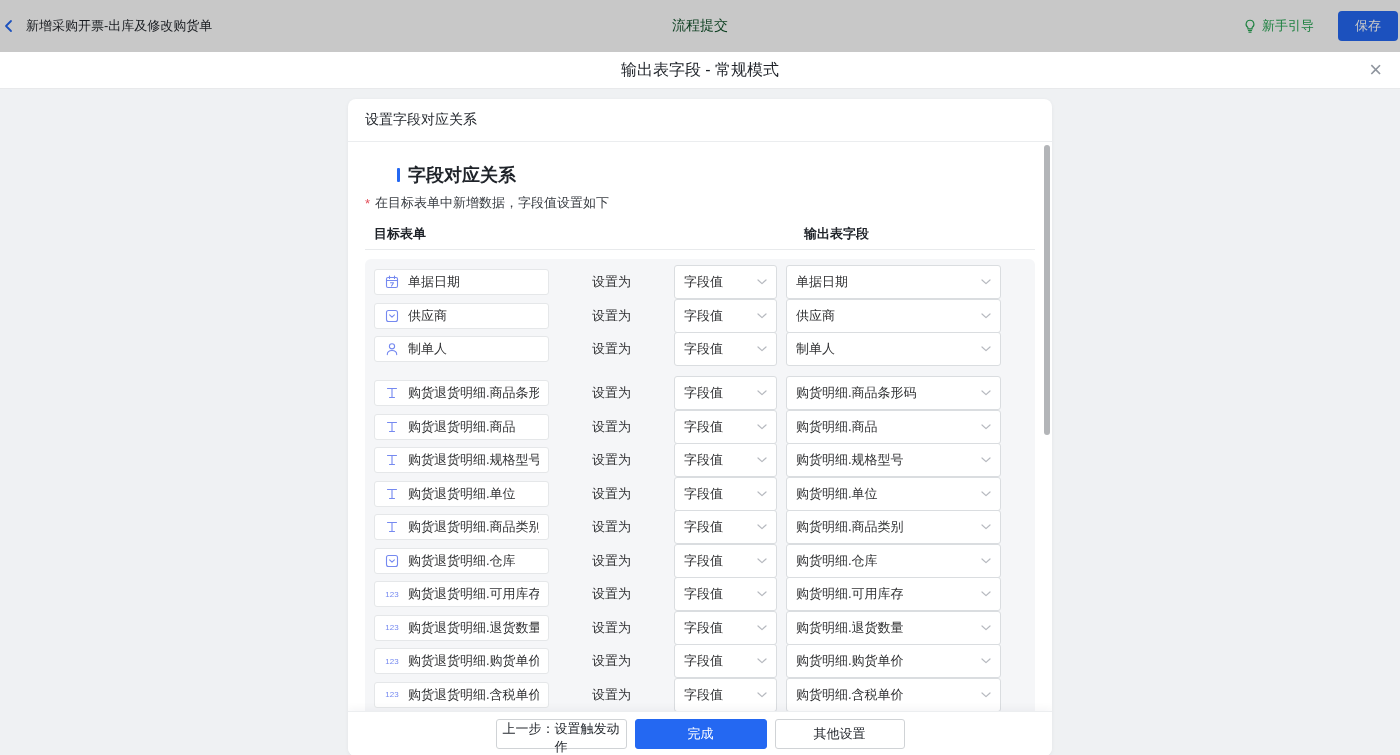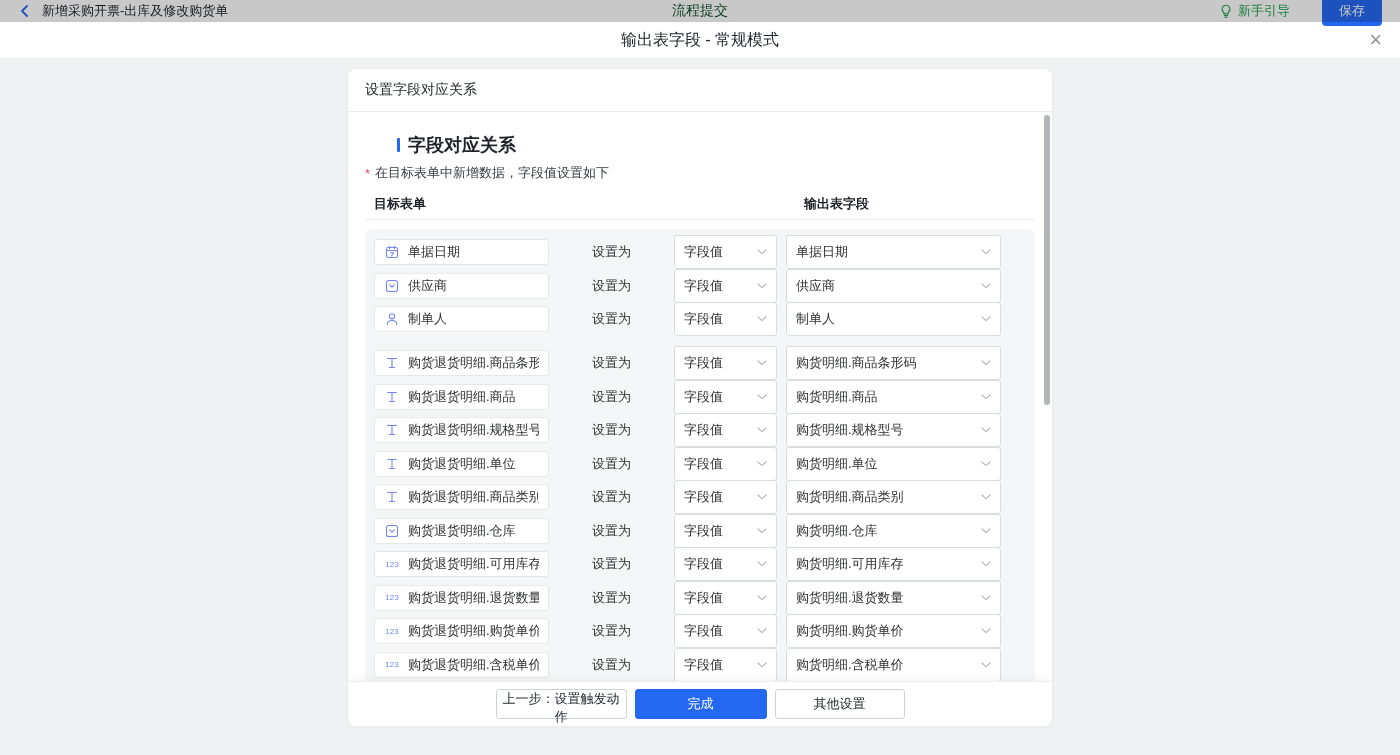--- a/index.html
+++ b/index.html
@@ -2,26 +2,26 @@
 <html><head>
 <meta charset="utf-8">
 <style>
   * { margin:0; padding:0; box-sizing:border-box; }
   html,body { width:1400px; height:755px; overflow:hidden; }
   body { font-family:"Liberation Sans","DejaVu Sans",sans-serif; background:#eff1f3; color:#1f2329; }
 
   .viewport { position:relative; width:1400px; height:755px; }
 
   
-  .topbar { position:relative; height:22px; background:#ffffff; display:flex; align-items:center; padding:0 18px; }
+  .topbar { position:relative; height:52px; background:#ffffff; display:flex; align-items:center; padding:0 2px; }
   .topbar-left { display:flex; align-items:center; gap:10px; }
   .back-btn { display:flex; align-items:center; cursor:pointer; }
   .topbar-title { font-size:13px; color:#1f2329; }
   .topbar-center { position:absolute; left:0; right:0; text-align:center; font-size:14px; color:#14532d; }
-  .topbar-right { margin-left:auto; display:flex; align-items:center; gap:32px; position:relative; z-index:1;}
+  .topbar-right { margin-left:auto; display:flex; align-items:center; gap:24px; position:relative; z-index:1;}
   .guide { display:flex; align-items:center; gap:5px; font-size:13px; color:#26a552; cursor:pointer; }
   .save-btn { background:#2468f2; color:#fff; font-size:13px; border:none; border-radius:4px; padding:6px 17px; cursor:pointer; }
   .topbar-overlay { position:absolute; inset:0; background:rgba(0,0,0,0.215); pointer-events:none; z-index:5; }
 
   
   .modal-header { position:relative; height:37px; background:#fff; border-bottom:1px solid #e8e9eb; display:flex; align-items:center; justify-content:center; }
   .modal-title { font-size:16px; font-weight:500; color:#1f2329; }
   .modal-close { position:absolute; right:18px; top:4px; font-size:22px; line-height:28px; color:#8f959e; cursor:pointer; font-weight:300; }
 
   

